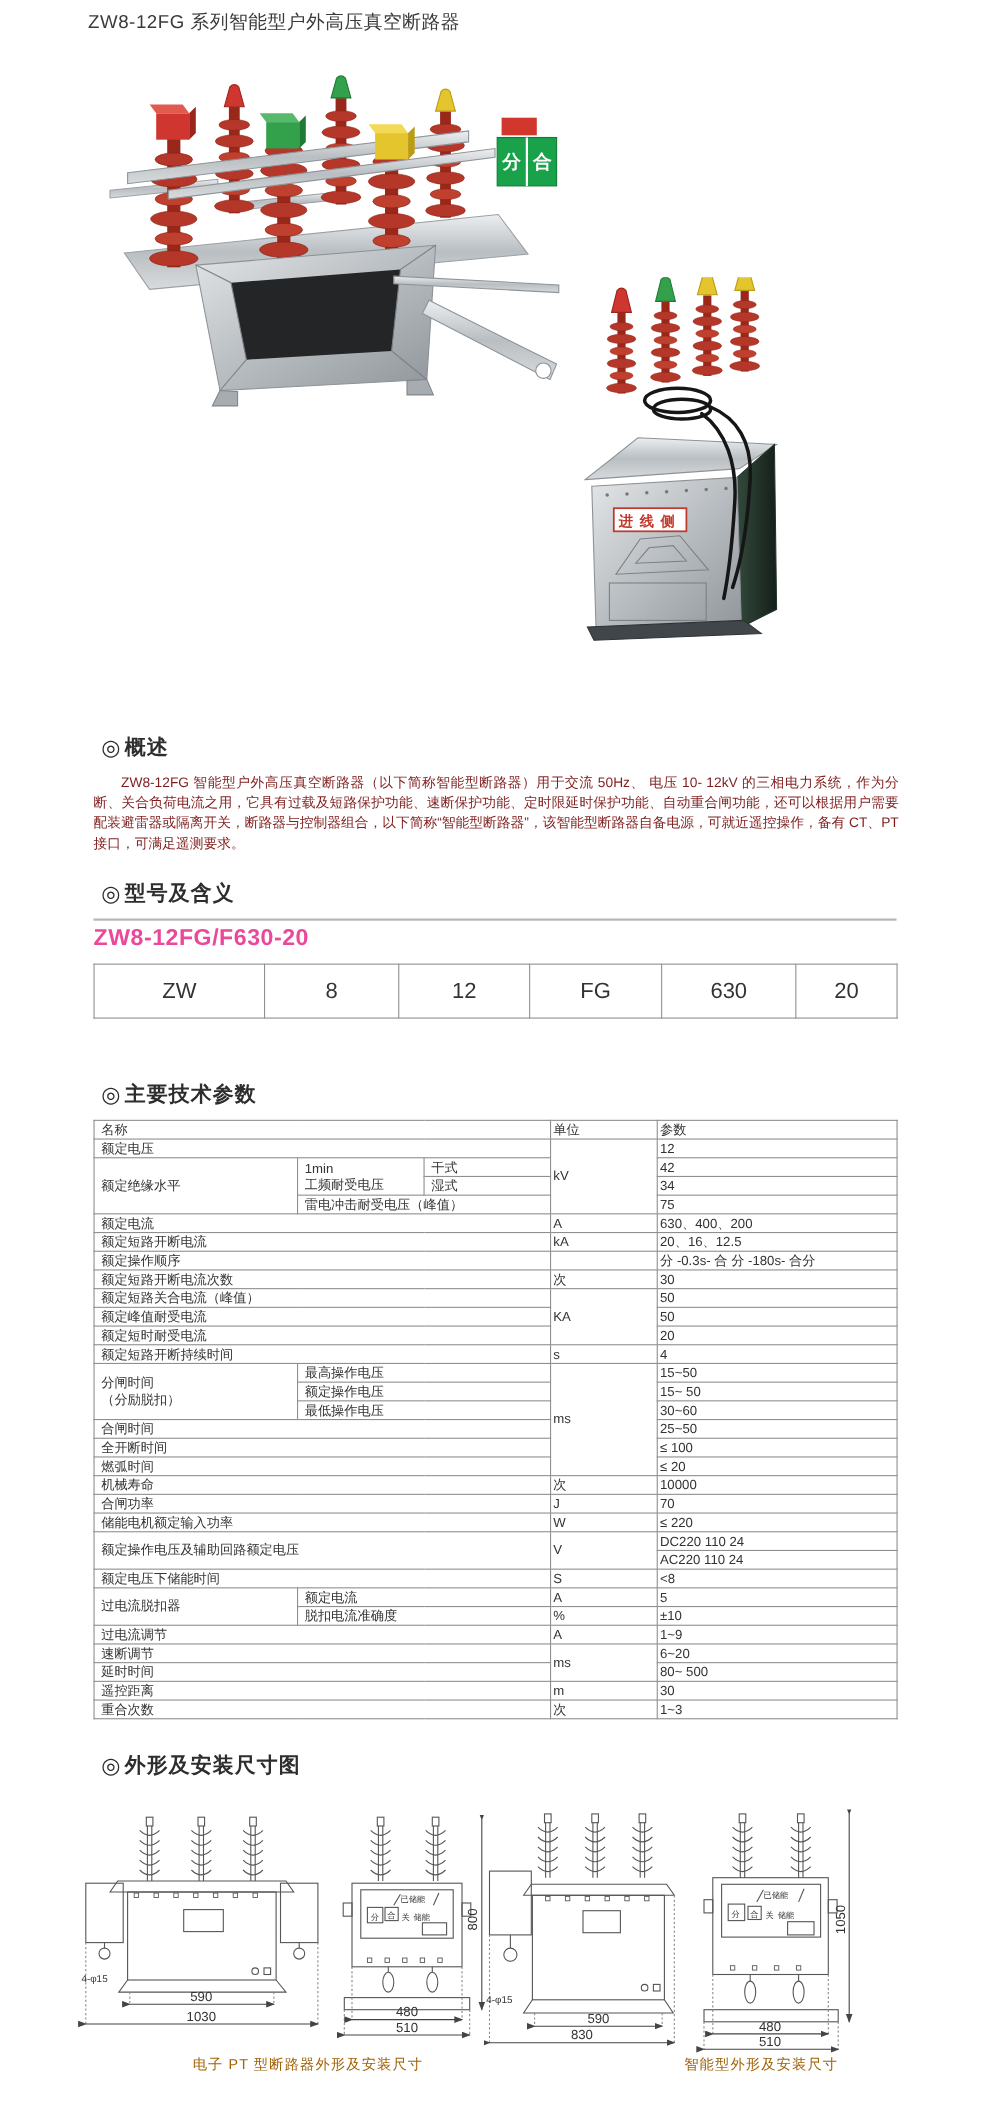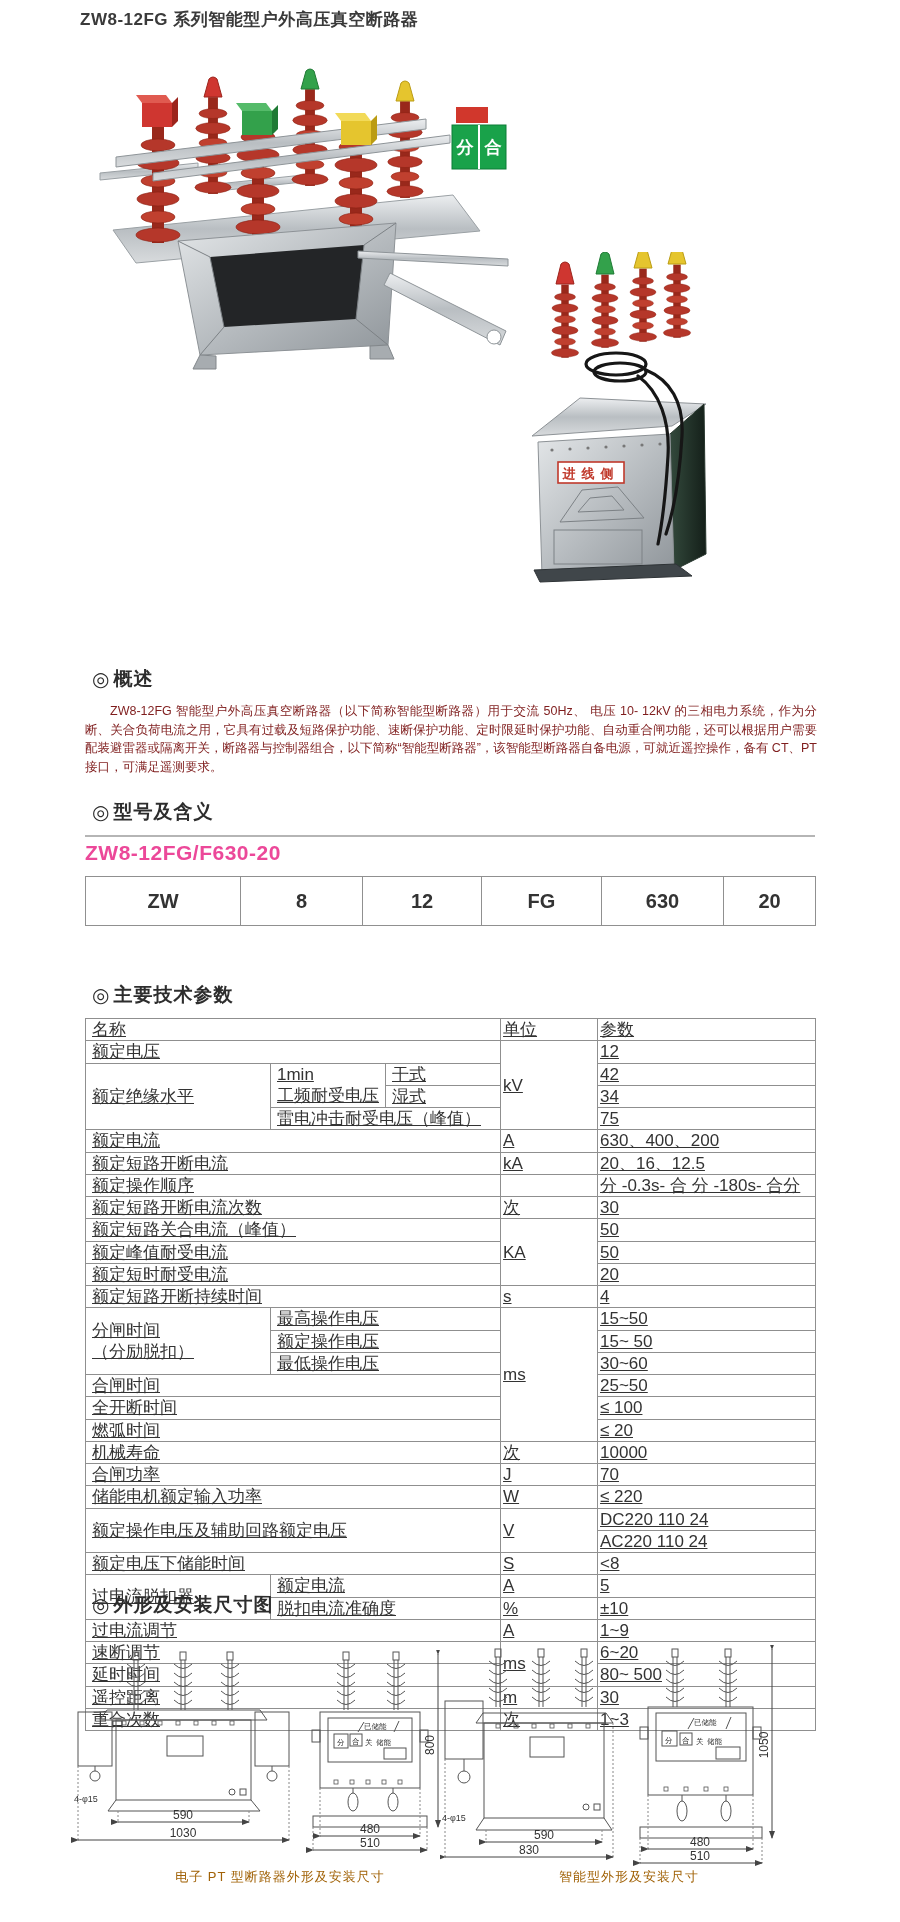--- a/index.html
+++ b/index.html
@@ -1,37 +1,37 @@
 <!DOCTYPE html>
 <html><head>
 <meta charset="utf-8">
 <style>
   html,body{margin:0;padding:0;background:#fff;}
   .page{position:relative;width:900px;height:1922px;background:#fff;overflow:hidden;
         font-family:"Liberation Sans","DejaVu Sans",sans-serif;color:#333;}
-  .page-title{position:absolute;left:80px;top:8px;font-size:17px;font-weight:bold;color:#3a3a3a;letter-spacing:.5px;}
+  .page-title{position:absolute;left:80px;top:8px;font-size:17px;font-weight:normal;color:#3a3a3a;letter-spacing:.5px;}
   .sec-head{position:absolute;left:92px;display:flex;align-items:center;gap:3px;
             font-size:19px;font-weight:bold;color:#2d2d2d;letter-spacing:1px;}
   .sec-head .bullet{font-size:20px;font-weight:normal;}
   .overview-body{position:absolute;left:85px;top:702px;width:732px;font-size:12.5px;line-height:18.6px;
                  color:#7f1d1d;text-align:justify;text-indent:2em;}
   .rule{position:absolute;left:85px;width:730px;height:2px;background:#b5b5b5;}
   .model-code{position:absolute;left:85px;top:841px;font-size:21px;font-weight:bold;color:#ec4899;letter-spacing:.5px;}
   table{border-collapse:collapse;}
   .model-table{position:absolute;left:85px;top:876px;width:730px;table-layout:fixed;}
   .model-table td{border:1px solid #909090;text-align:center;vertical-align:middle;color:#333;}
-  .model-table .code-row td{height:46px;font-size:20px;font-weight:bold;}
+  .model-table .code-row td{height:46px;font-size:20px;font-weight:normal;}
   .model-table .desc-row td{height:50px;font-size:12px;}
-  .params-table{position:absolute;left:85px;top:1018px;width:730px;table-layout:fixed;font-size:17px;color:#333;text-decoration:underline;}
+  .params-table{position:absolute;left:85px;top:1018px;width:730px;table-layout:fixed;font-size:12px;color:#333;}
   .params-table td{border:1px solid #8f8f8f;height:16px;padding:0 6px;line-height:1.25;text-align:left;vertical-align:middle;}
   .params-table td.c{text-align:left;padding:0 2px;}
   .prewrap{white-space:pre-line;}
   .caption{position:absolute;top:1868px;font-size:13px;color:#a16207;text-align:center;letter-spacing:1px;}
   .caption.left{left:90px;width:380px;}
-  .caption.right{left:464px;width:330px;}
+  .caption.right{left:432px;width:330px;text-align:right;}
   svg text{font-family:"Liberation Sans","DejaVu Sans",sans-serif;}
   .drw text{fill:#333;}
 </style>
 </head>
 <body>
 
 <div class="page">
 
   <svg width="0" height="0" style="position:absolute" aria-hidden="true">
     <defs>

